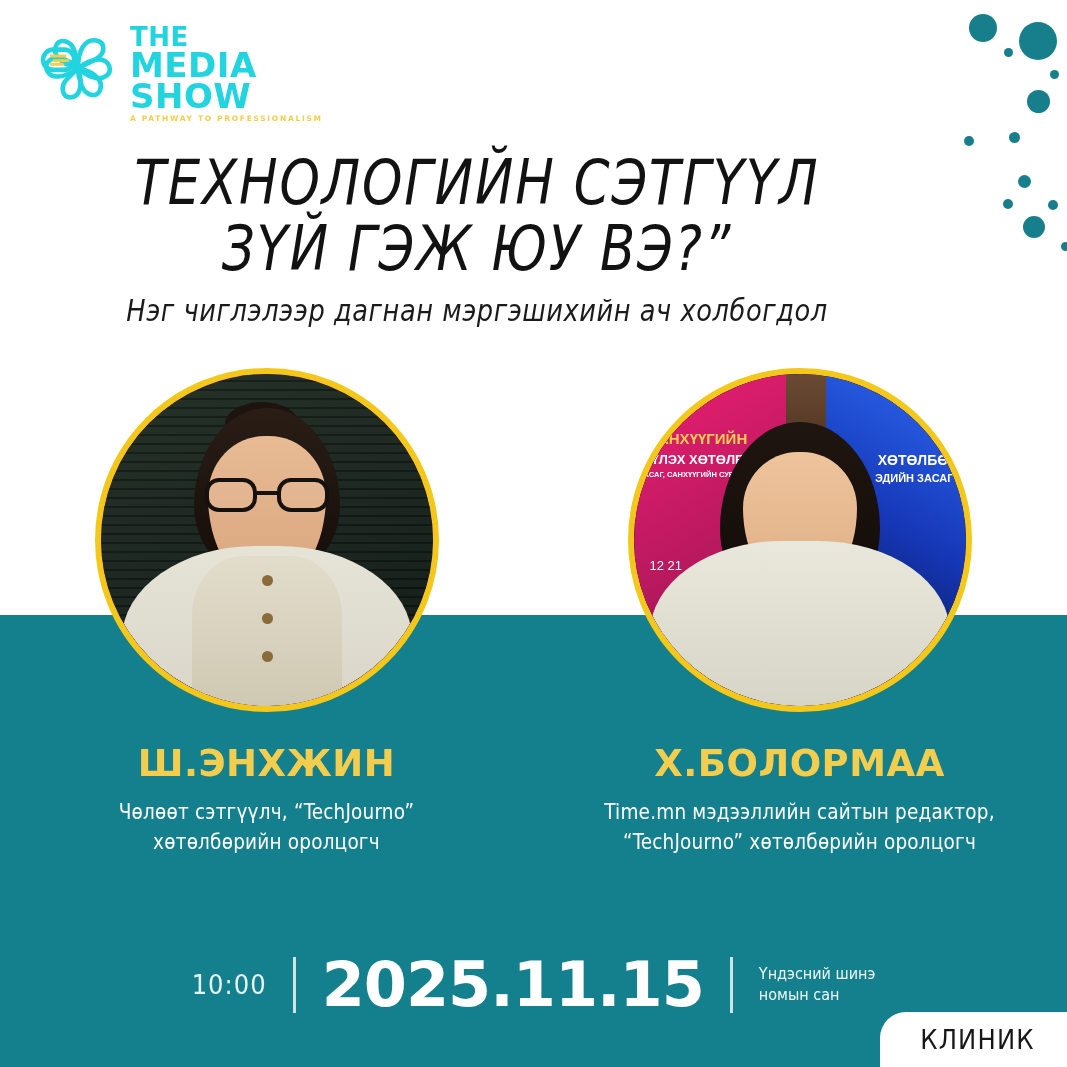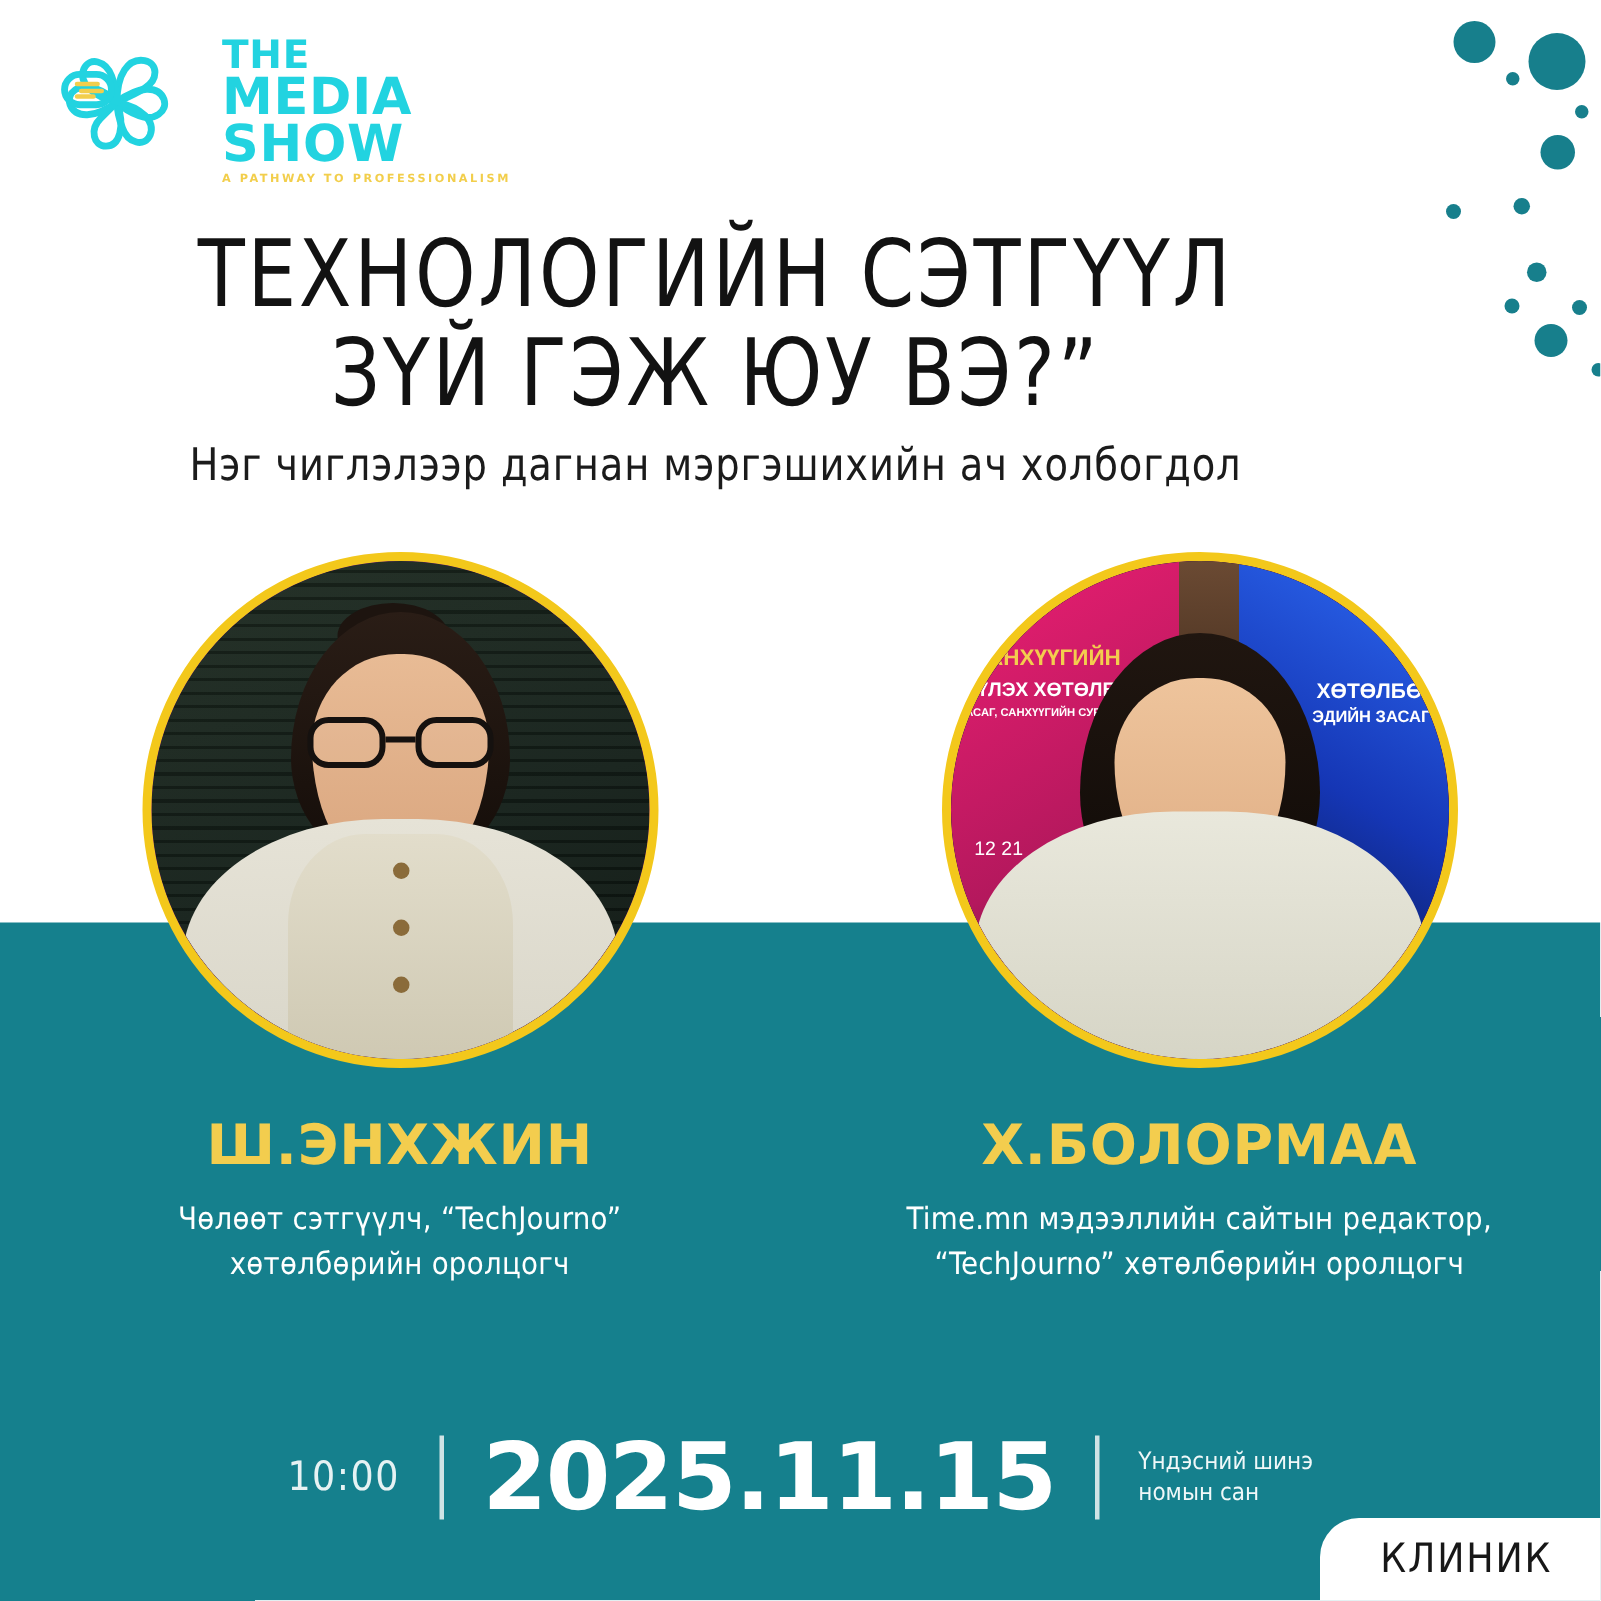--- a/index.html
+++ b/index.html
@@ -22,21 +22,21 @@
     position:absolute;
     left:0; top:615px; width:1067px; height:452px;
     background:#15808D;
   }
 
   
   .dots { position:absolute; right:0; top:0; width:120px; height:260px; }
   .dot { position:absolute; background:#177F8C; border-radius:50%; }
 
   
-  .logo { position:absolute; left:32px; top:22px; display:flex; align-items:flex-start; gap:24px; }
+  .logo { position:absolute; left:32px; top:22px; display:flex; align-items:flex-start; gap:6px; }
   .logo-mark { width:92px; height:92px; flex:0 0 92px; }
   .logo-text { padding-top:4px; }
   .logo-line {
     color:#22D3E0;
     font-weight:bold;
     letter-spacing:0.5px;
     line-height:0.92;
     font-family:"DejaVu Sans", sans-serif;
   }
   .logo-the  { font-size:26px; }
@@ -45,21 +45,21 @@
   .logo-tag {
     color:#F2CE4B;
     font-size:7.5px;
     font-weight:bold;
     letter-spacing:1.7px;
     margin-top:2px;
     font-family:"DejaVu Sans", sans-serif;
   }
 
   
-  .titles { position:absolute; left:0; top:150px; width:954px; text-align:center; }
+  .titles { position:absolute; left:0; top:150px; width:954px; text-align:center;font-style:italic; }
   .title-line {
     font-family:"DejaVu Sans Condensed","Liberation Sans", sans-serif;
     font-size:62px;
     color:#121212;
     letter-spacing:2px;
     line-height:1.06;
     font-weight:400;
     transform:scaleX(0.92);
   }
   .subtitle {

